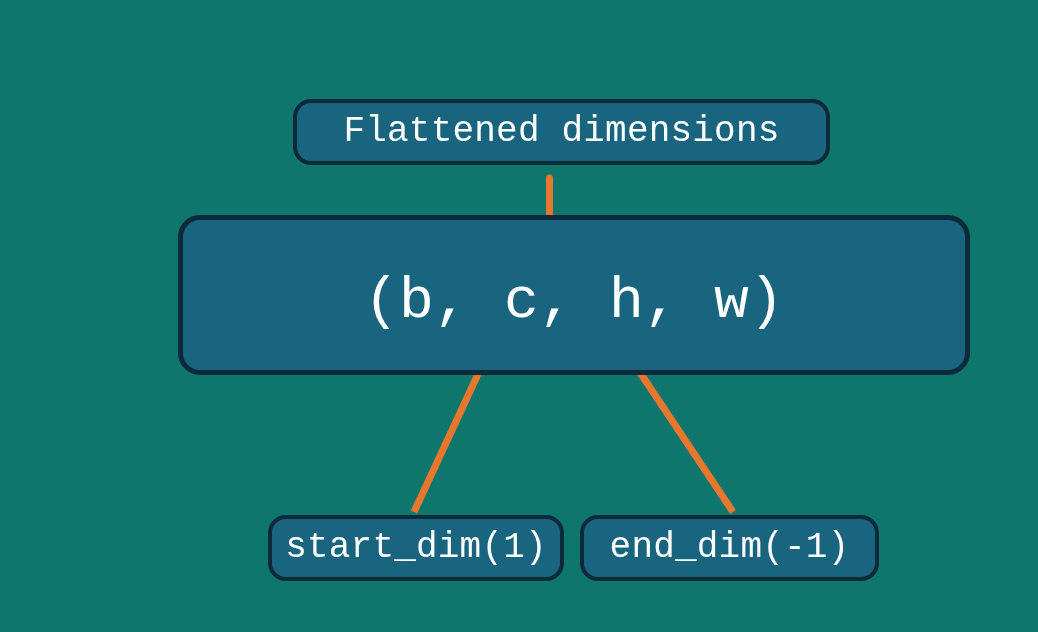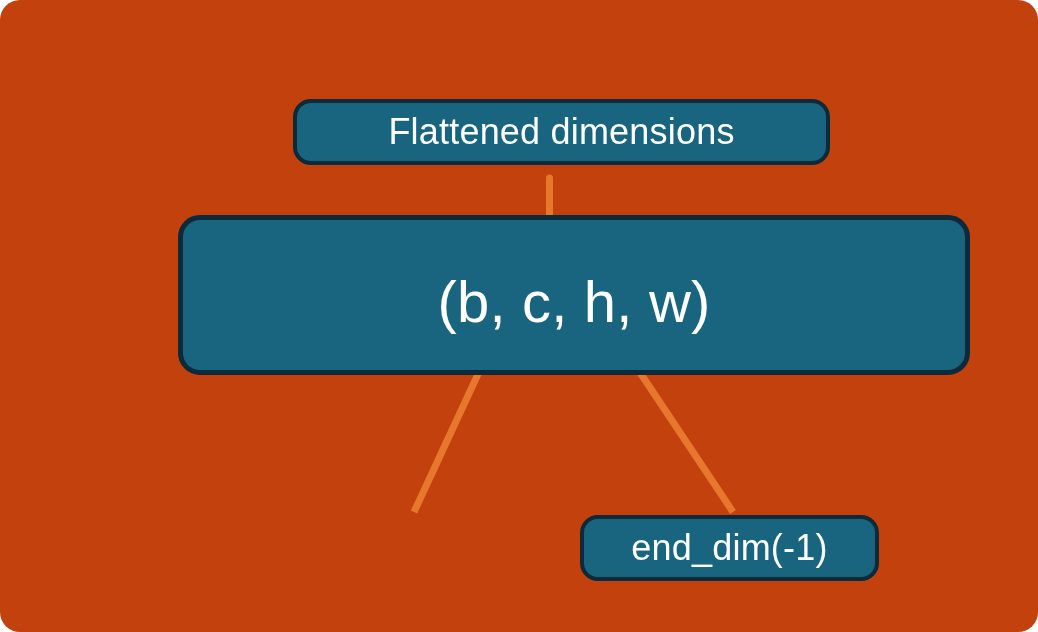--- a/index.html
+++ b/index.html
@@ -4,24 +4,23 @@
 <style>
   html, body {
     margin: 0;
     padding: 0;
     background: #ffffff;
   }
   #canvas {
     position: relative;
     width: 1038px;
     height: 632px;
-    background: #c2410c;
+    background: #0f766e;
     overflow: hidden;
-    font-family: Liberation Sans, sans-serif;
-    border-radius: 20px;
+    font-family: Liberation Mono, monospace;
   }
   .node {
     position: absolute;
     box-sizing: border-box;
     background: #19647E;
     border: 4px solid #0C2A39;
     border-radius: 18px;
     display: flex;
     align-items: center;
     justify-content: center;
@@ -104,18 +103,21 @@
   </svg>
 
   <div class="node" id="node-flattened">
     <span>Flattened dimensions</span>
   </div>
 
   <div class="node" id="node-shape">
     <span id="shape-label">(b, c, h, w)</span>
   </div>
 
+  <div class="node" id="node-start-dim">
+    <span>start_dim(1)</span>
+  </div>
 
   <div class="node" id="node-end-dim">
     <span>end_dim(-1)</span>
   </div>
 
 </div>
 
 </body></html>

